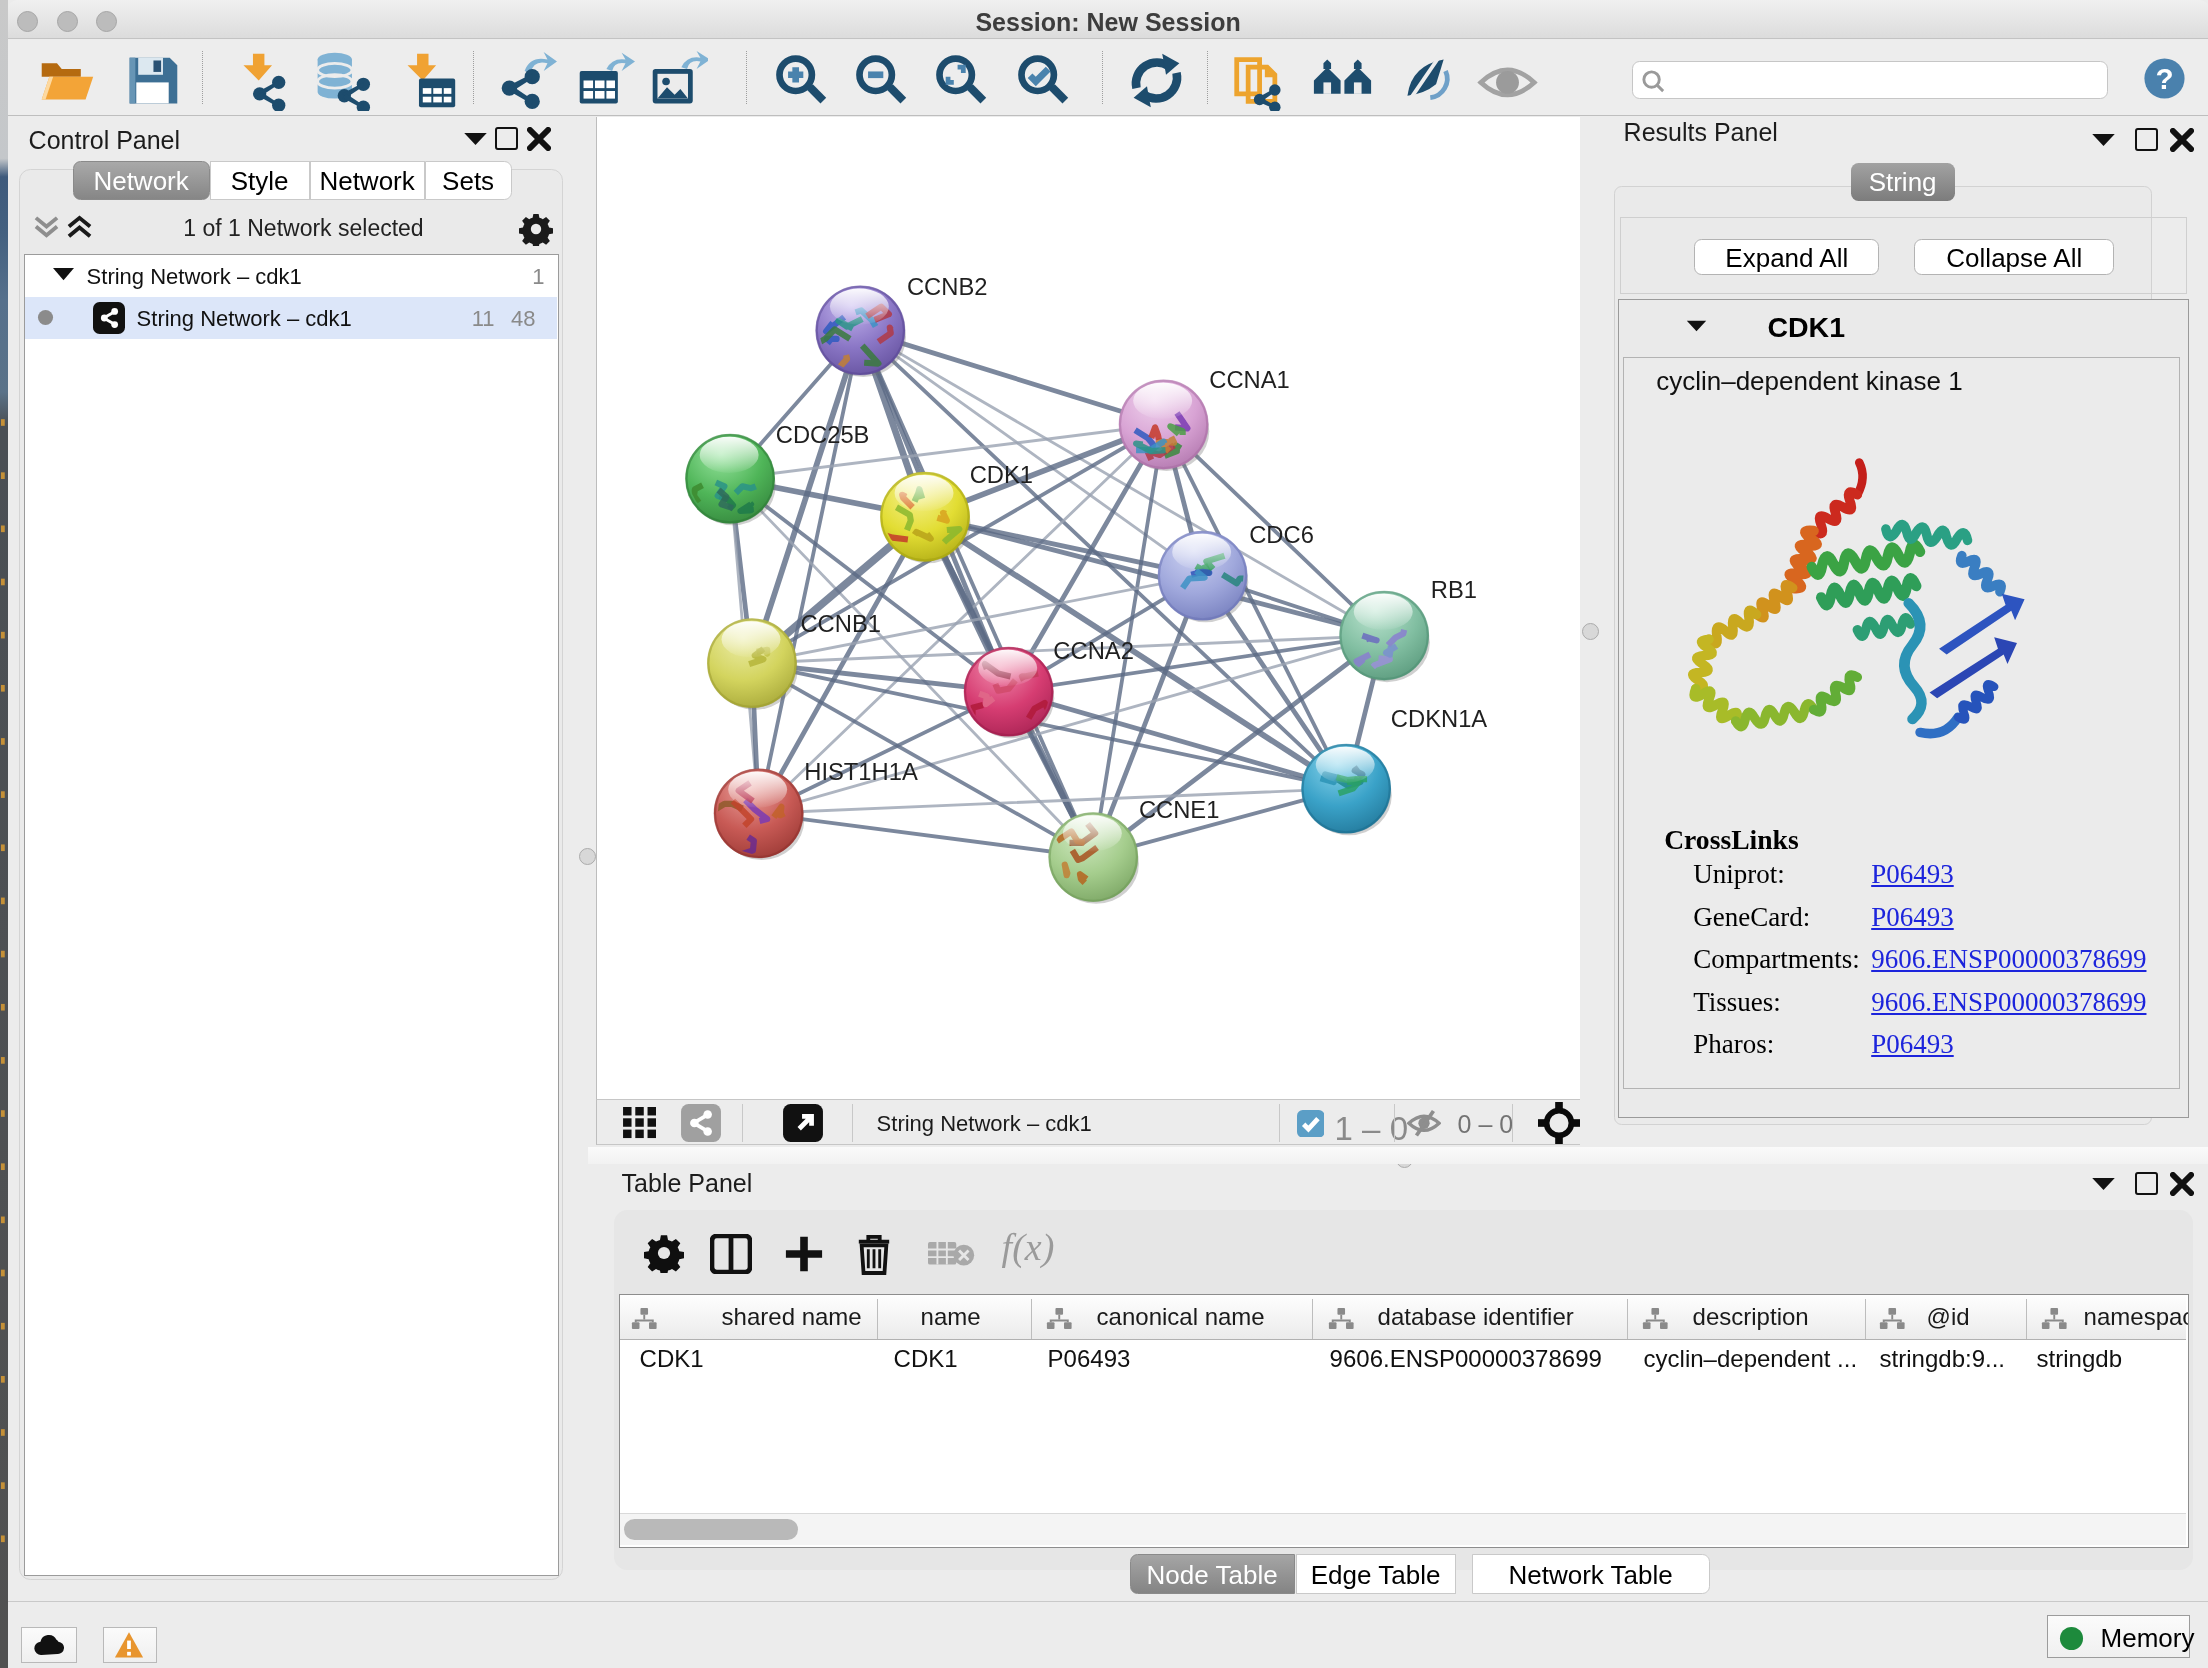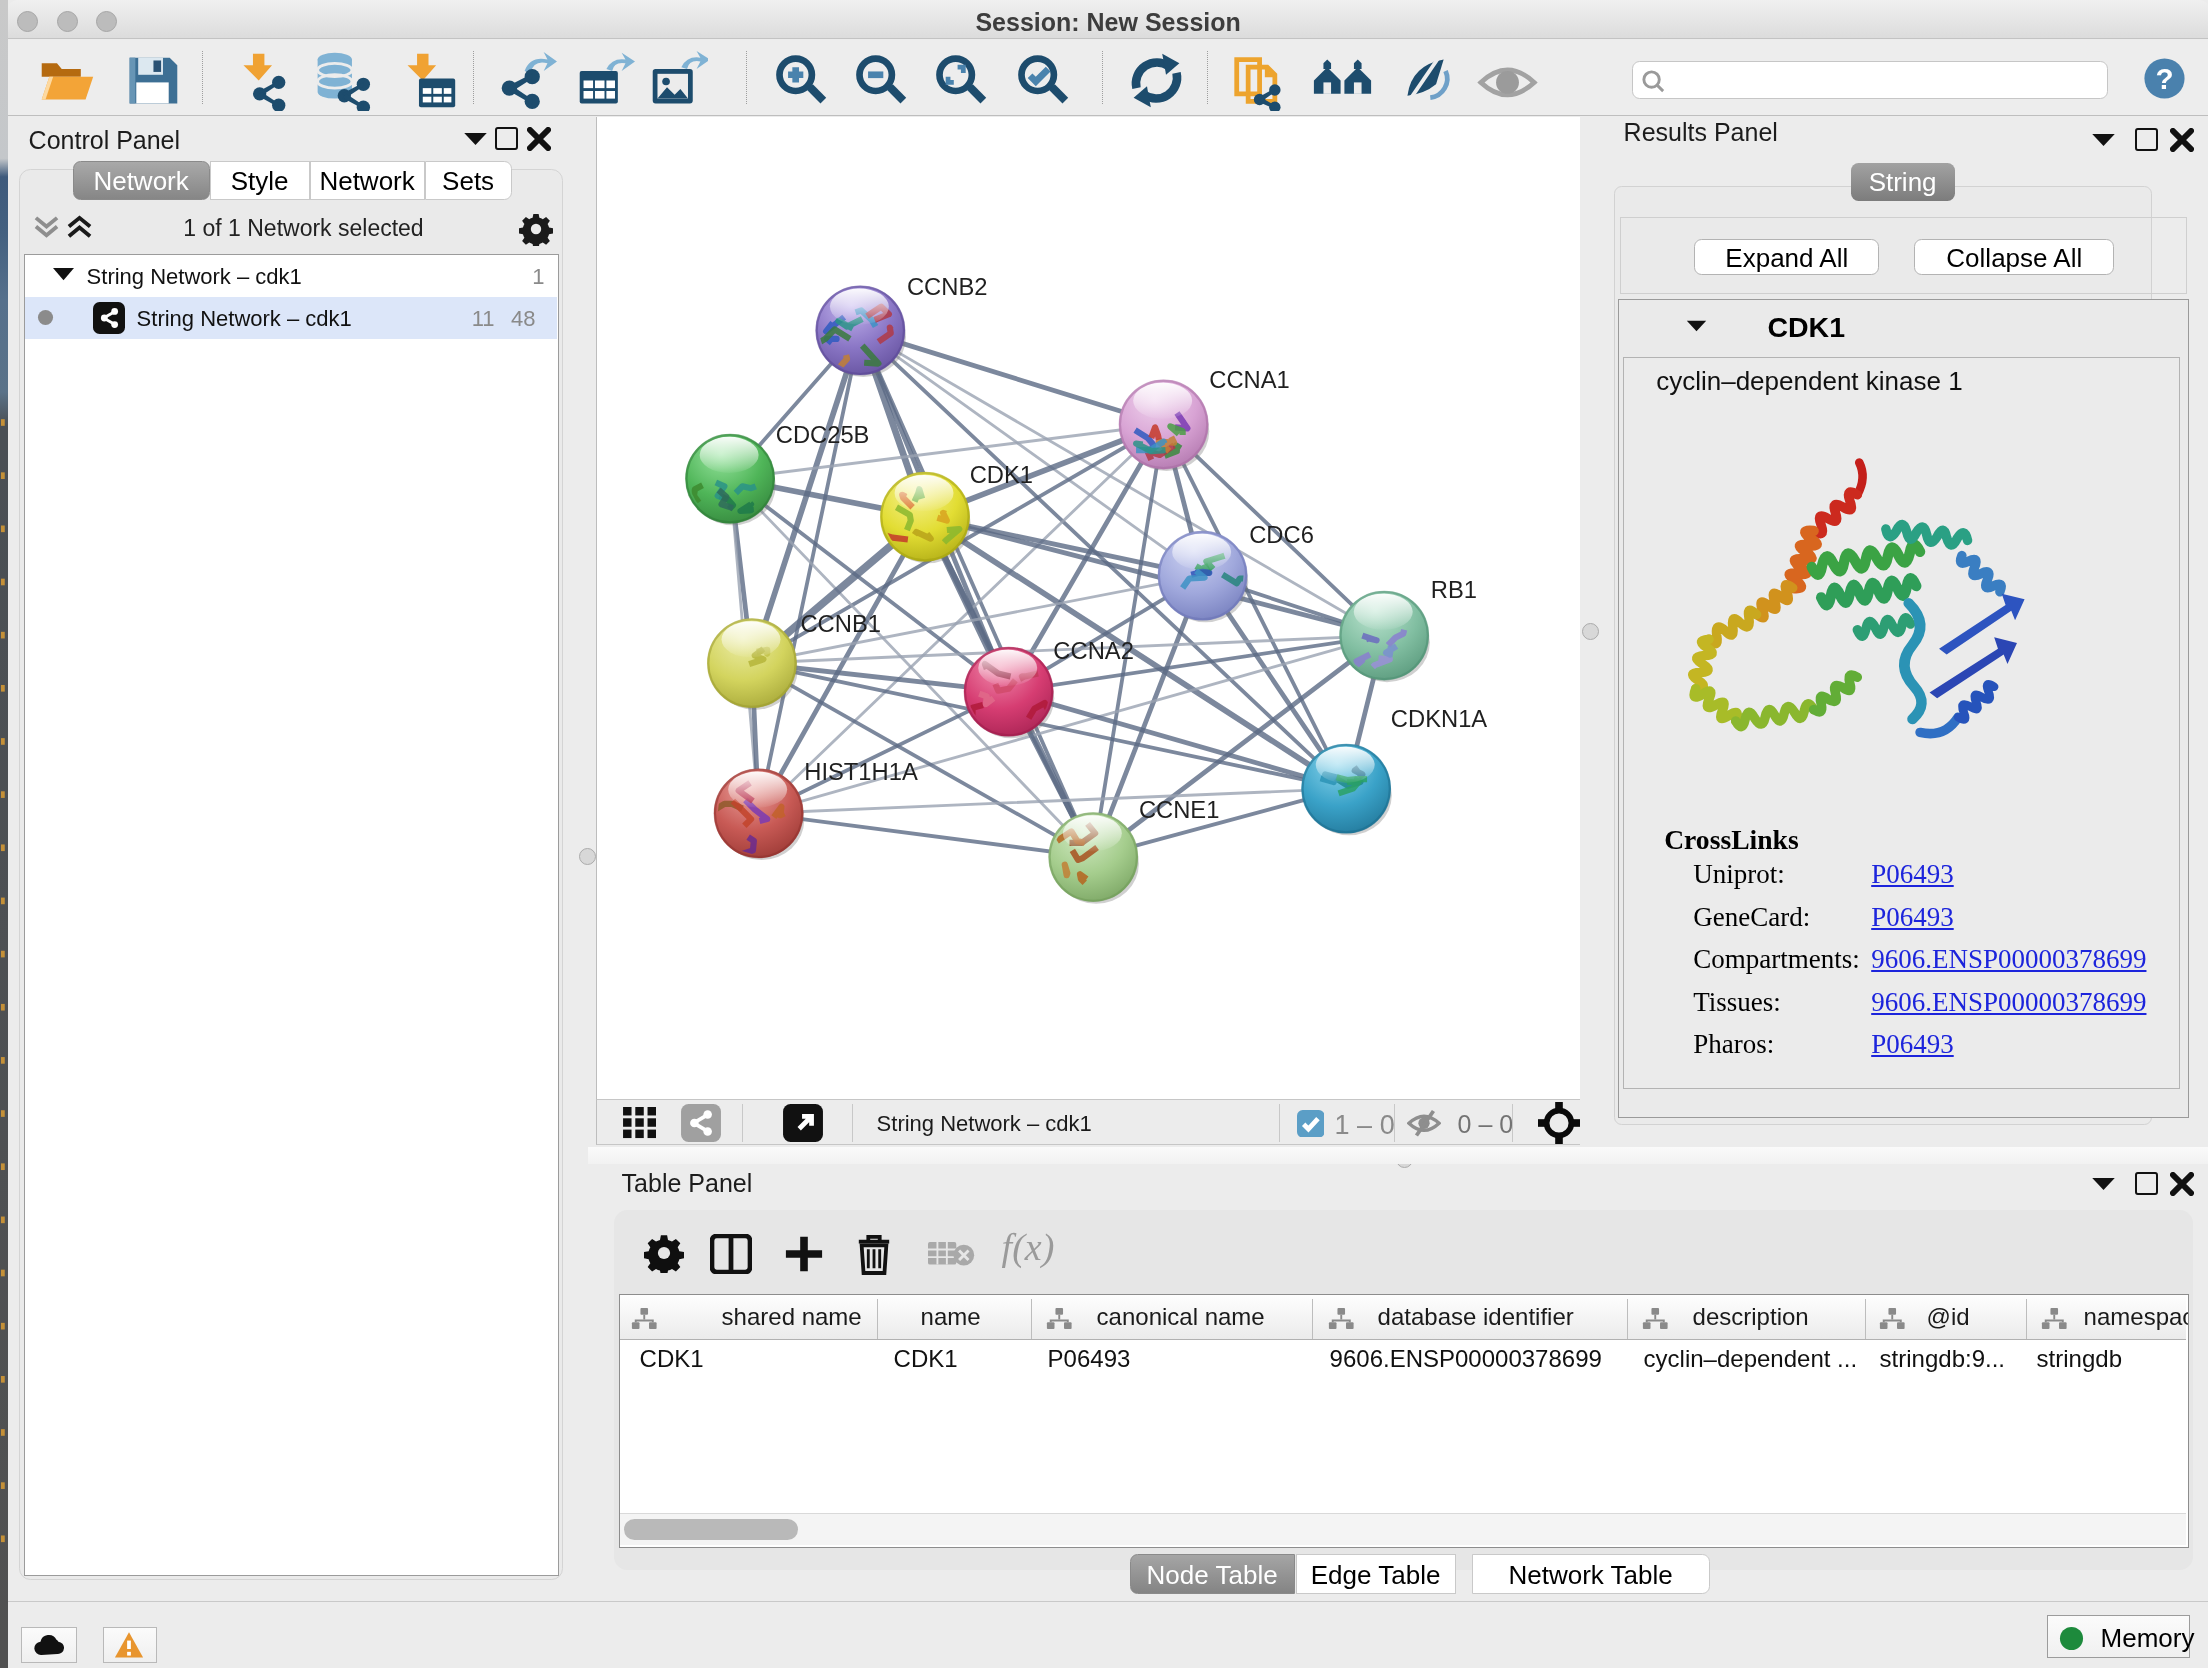--- a/index.html
+++ b/index.html
@@ -665,21 +665,21 @@
           <rect width="42" height="40" rx="8" fill="#111"></rect>
           <path d="M17 26 L28 15 M20 13 h10 v10" stroke="#fff" stroke-width="5" fill="none"></path>
         </svg>
       <div class="abs" style="left:255px;top:3.8px;width:1px;height:38px;background:#c8c8c8"></div>
       <div class="abs" style="left:280px;top:11.4px;font-size:22px;color:#1a1a1a;">String Network – cdk1</div>
       <div class="abs" style="left:682px;top:3.8px;width:1px;height:38px;background:#c8c8c8"></div>
       <svg class="abs" style="left:700px;top:9.5px" width="27.6" height="27.6" viewBox="0 0 29 29">
           <rect width="29" height="29" rx="6" fill="#5b9ec6"></rect>
           <path d="M7 15 l5 5 10 -11" stroke="#fff" stroke-width="5" fill="none"></path>
         </svg>
-      <div class="abs" style="left:738px;top:9.5px;font-size:27px;color:#8a8a8a;">1 – 0</div>
+      <div class="abs" style="left:738px;top:9.5px;font-size:33px;color:#8a8a8a;">1 – 0</div>
       <div class="abs" style="left:797px;top:3.8px;width:1px;height:38px;background:#c8c8c8"></div>
       <svg class="abs" style="left:810px;top:8.6px" width="34" height="28.5" viewBox="0 0 36 30">
           <path d="M2 15 q16 -15 32 0 q-16 15 -32 0 z" fill="none" stroke="#8e8e8e" stroke-width="3.5"></path>
           <circle cx="18" cy="15" r="6" fill="#8e8e8e"></circle>
           <path d="M28 2 L10 28" stroke="#8e8e8e" stroke-width="4"></path>
         </svg>
       <div class="abs" style="left:854px;top:9.5px;font-size:25px;color:#737373;margin-left:7px;">0 – 0</div>
       <div class="abs" style="left:915px;top:3.8px;width:1px;height:38px;background:#c8c8c8"></div>
       <svg class="abs" style="left:941px;top:1.9px" width="42" height="42" viewBox="0 0 44 44">
           <circle cx="22" cy="22" r="13" fill="none" stroke="#0a0a0a" stroke-width="6"></circle>

